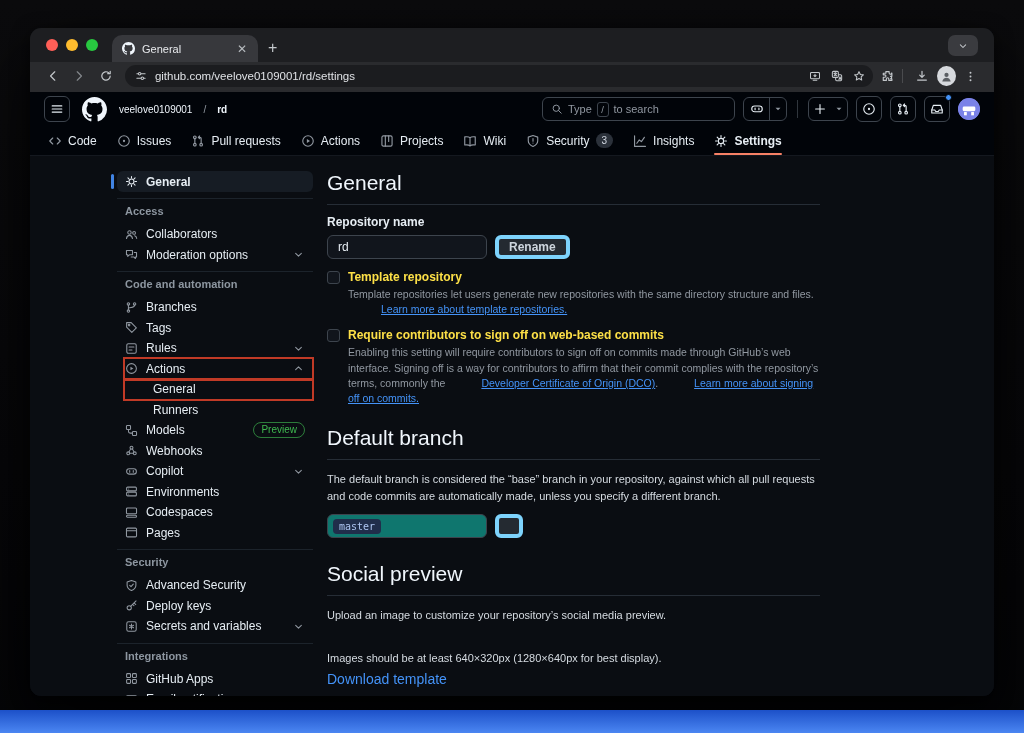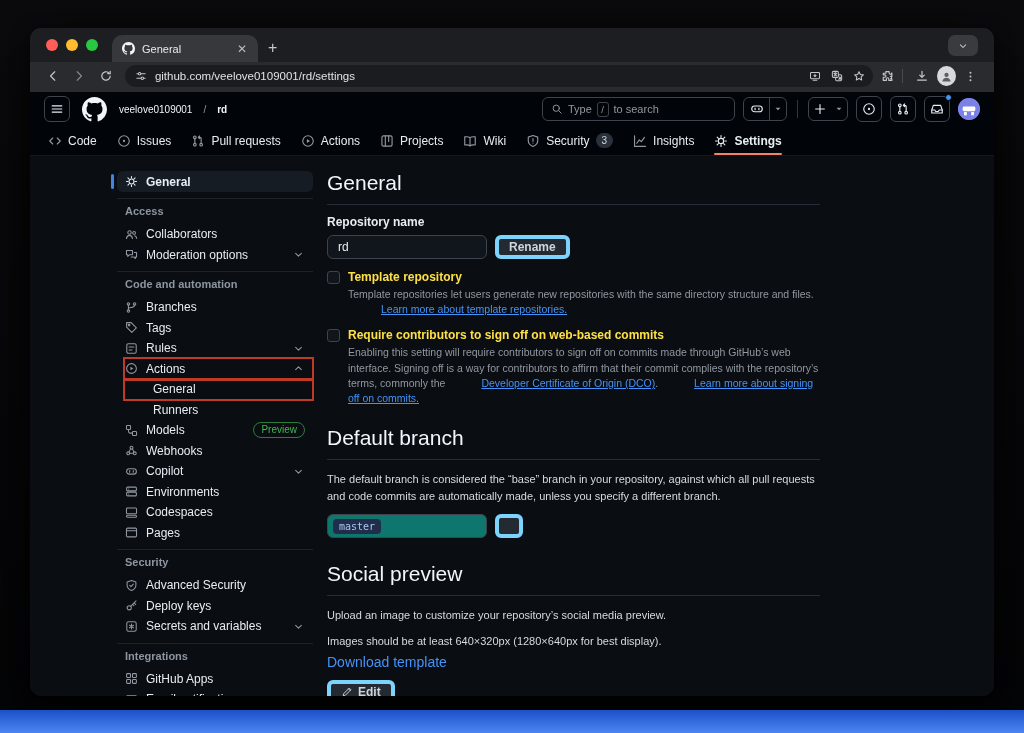--- a/index.html
+++ b/index.html
@@ -544,21 +544,21 @@
             </div>
           <button class="btn sq-btn">
               <svg class="pi" viewBox="0 0 16 16">
                 <path d="M3 13l.8-3L11 2.8l2.2 2.2L6 12.2zM10 3.8l2.2 2.2"></path>
               </svg>
             </button>
         </div>
 
         <div class="h1" style="margin-top:24px">Social preview</div>
         <div class="para">Upload an image to customize your repository’s social media preview.</div>
-        <div class="para" style="margin-top:9px">Images should be at least 640×320px (1280×640px for best display).</div>
+        <div class="para" style="margin-top:26px">Images should be at least 640×320px (1280×640px for best display).</div>
         <a class="dl-link">Download template</a>
         <div style="margin-top:9px">
           <button class="btn">
               <svg class="pi" viewBox="0 0 16 16">
                 <path d="M3 13l.8-3L11 2.8l2.2 2.2L6 12.2zM10 3.8l2.2 2.2"></path>
               </svg>
               <span>Edit</span>
             </button>
         </div>
 

